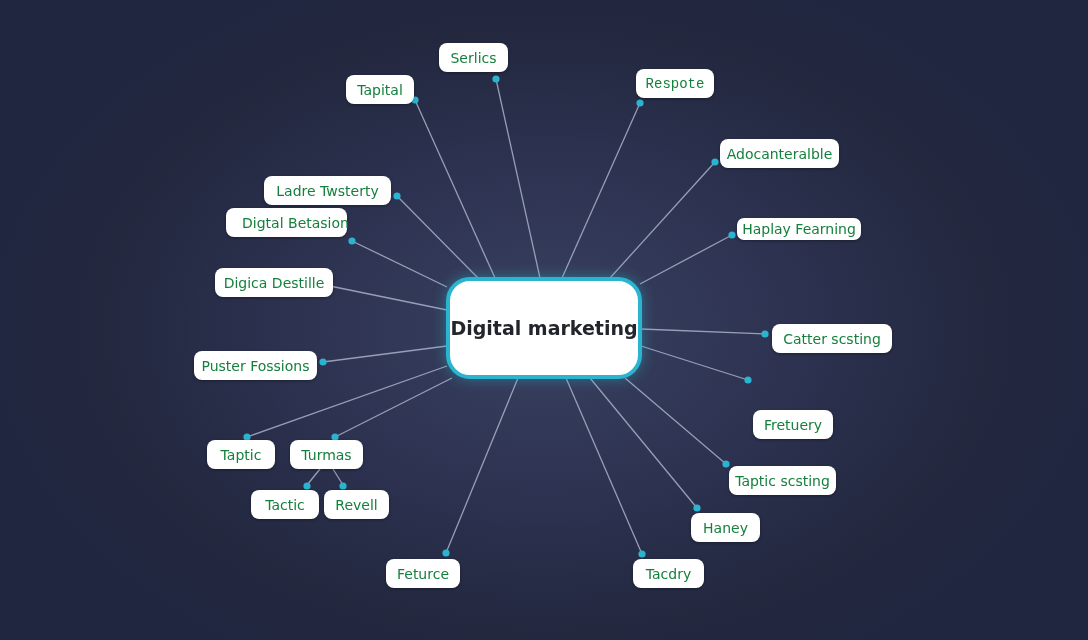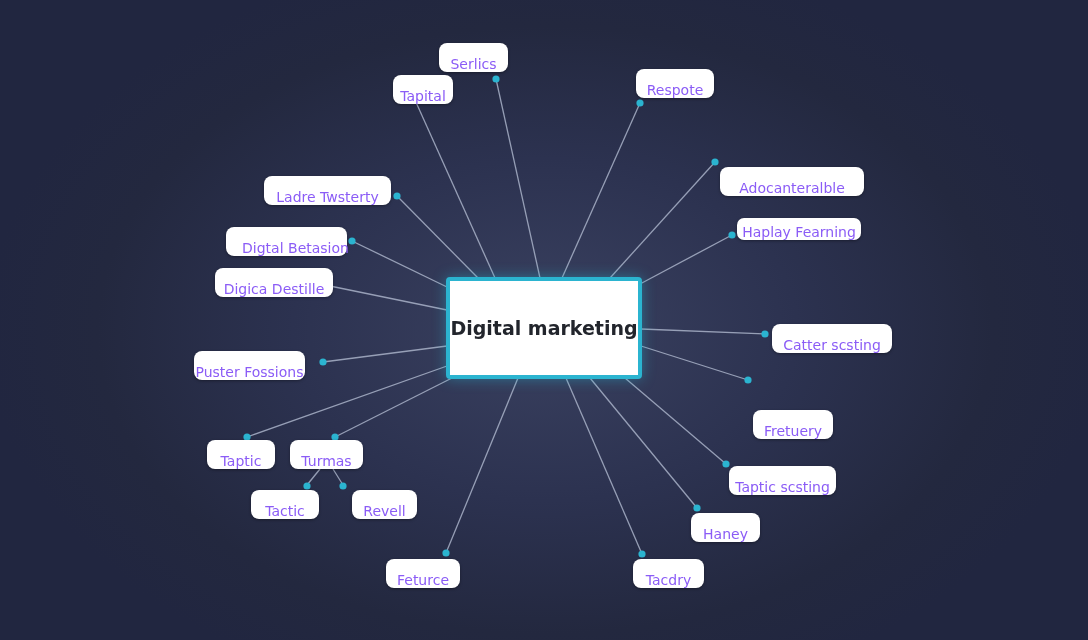--- a/index.html
+++ b/index.html
@@ -6,30 +6,30 @@
   body {
     width: 1088px; height: 640px; overflow: hidden; position: relative;
     background: radial-gradient(ellipse 560px 380px at 545px 330px, #3a4160 0%, #2c3250 45%, #23283f 80%, #212640 100%);
     font-family: "DejaVu Sans", sans-serif;
   }
   #canvas { position: absolute; left: 0; top: 0; width: 1088px; height: 640px; }
   svg.links { position: absolute; left: 0; top: 0; }
   .node {
     position: absolute; box-sizing: border-box;
     background: #ffffff; border-radius: 8px;
-    color: #8b5cf6; font-size: 14px;
-    display: flex; align-items: flex-end; justify-content: center;
+    color: #15803d; font-size: 14px;
+    display: flex; align-items: center; justify-content: center;
     white-space: nowrap;
     box-shadow: 0 1px 3px rgba(0,0,0,0.35);
     cursor: pointer;
   }
   .center {
     position: absolute; box-sizing: border-box;
     left: 446px; top: 277px; width: 196px; height: 102px;
-    background: #ffffff; border: 4px solid #2bb4d0; border-radius: 4px;
+    background: #ffffff; border: 4px solid #2bb4d0; border-radius: 24px;
     box-shadow: 0 0 14px rgba(43,180,208,0.45);
     display: flex; flex-direction: column; align-items: center; justify-content: center;
     color: #22252c; font-weight: bold; font-size: 19px; line-height: 32px;
     cursor: pointer;
   }
 </style>
 </head>
 <body>
 
 <div id="canvas">
@@ -78,63 +78,63 @@
       <circle cx="697" cy="508" r="3.6"></circle>
       <circle cx="642" cy="554" r="3.6"></circle>
       <circle cx="446" cy="553" r="3.6"></circle>
     </g>
   </svg>
 
   <div class="center">
     <span>Digital marketing</span>
   </div>
 
-  <div class="node" style="left:346px;top:75px;width:60px;height:29px;margin-left:47px;">
+  <div class="node" style="left:346px;top:75px;width:68px;height:29px;">
       <span>Tapital</span>
     </div>
   <div class="node" style="left:439px;top:43px;width:69px;height:29px;">
       <span>Serlics</span>
     </div>
-  <div class="node" style="left:636px;top:69px;width:78px;height:29px;">
+  <div class="node" style="left:636px;top:69px;width:78px;height:29px;font-family:Liberation Mono, monospace;">
       <span>Respote</span>
     </div>
-  <div class="node" style="left:720px;top:139px;width:144px;height:29px;margin-top:28px;">
+  <div class="node" style="left:720px;top:139px;width:119px;height:29px;">
       <span>Adocanteralble</span>
     </div>
   <div class="node" style="left:737px;top:218px;width:124px;height:22px;border-radius:7px;">
       <span>Haplay Fearning</span>
     </div>
   <div class="node" style="left:264px;top:176px;width:127px;height:29px;">
       <span>Ladre Twsterty</span>
     </div>
-  <div class="node" style="left:226px;top:227px;width:121px;height:29px;padding-left:18px;">
+  <div class="node" style="left:226px;top:208px;width:121px;height:29px;padding-left:18px;">
       <span>Digtal Betasion</span>
     </div>
   <div class="node" style="left:215px;top:268px;width:118px;height:29px;">
       <span>Digica Destille</span>
     </div>
   <div class="node" style="left:772px;top:324px;width:120px;height:29px;">
       <span>Catter scsting</span>
     </div>
   <div class="node" style="left:753px;top:373px;width:80px;height:29px;margin-top:37px;">
       <span>Fretuery</span>
     </div>
-  <div class="node" style="left:194px;top:351px;width:111px;height:29px;">
+  <div class="node" style="left:194px;top:351px;width:123px;height:29px;">
       <span>Puster Fossions</span>
     </div>
   <div class="node" style="left:207px;top:440px;width:68px;height:29px;">
       <span>Taptic</span>
     </div>
   <div class="node" style="left:290px;top:440px;width:73px;height:29px;">
       <span>Turmas</span>
     </div>
   <div class="node" style="left:251px;top:490px;width:68px;height:29px;">
       <span>Tactic</span>
     </div>
-  <div class="node" style="left:352px;top:490px;width:65px;height:29px;">
+  <div class="node" style="left:324px;top:490px;width:65px;height:29px;">
       <span>Revell</span>
     </div>
   <div class="node" style="left:729px;top:466px;width:107px;height:29px;">
       <span>Taptic scsting</span>
     </div>
   <div class="node" style="left:691px;top:513px;width:69px;height:29px;">
       <span>Haney</span>
     </div>
   <div class="node" style="left:633px;top:559px;width:71px;height:29px;">
       <span>Tacdry</span>

